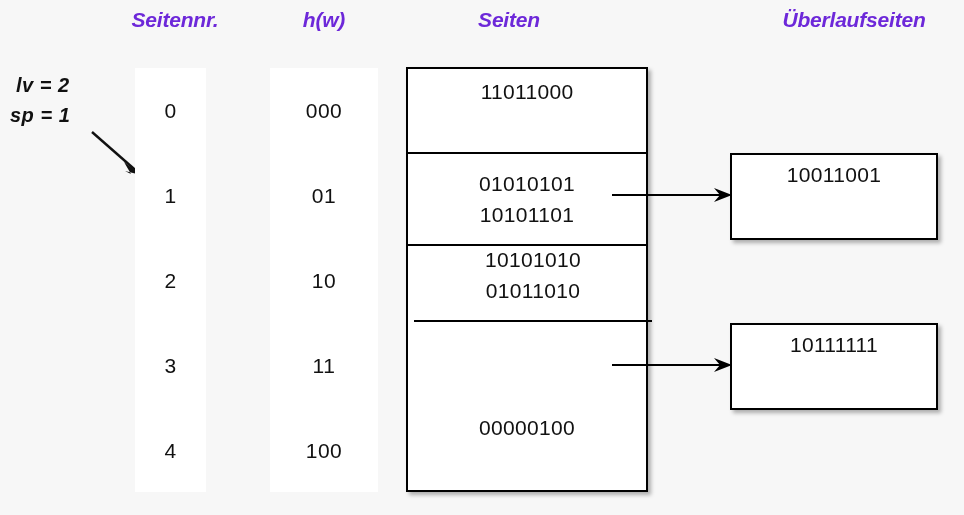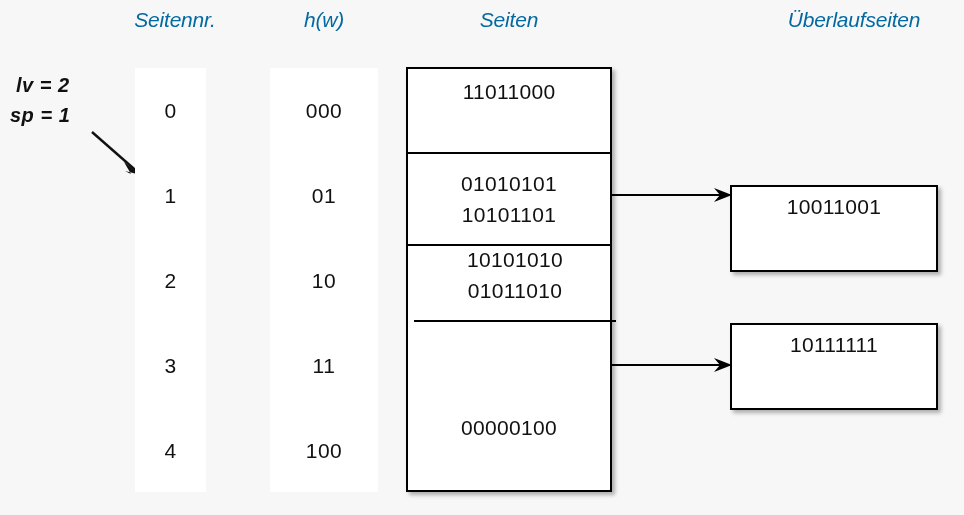--- a/index.html
+++ b/index.html
@@ -16,23 +16,23 @@
   #stage {
     position: relative;
     width: 964px;
     height: 515px;
   }
 
   
   .col-header {
     position: absolute;
     font-style: italic;
-    font-weight: normal;
-    font-size: 21px;
-    color: #0369a1;
+    font-weight: bold;
+    font-size: 21px;
+    color: #6d28d9;
     white-space: nowrap;
     text-align: center;
     letter-spacing: -0.2px;
   }
   #hdr-seitennr { left: 100px; top: 8px; width: 150px; }
   #hdr-hw       { left: 249px; top: 8px; width: 150px; }
   #hdr-seiten   { left: 434px; top: 8px; width: 150px; }
   #hdr-ueber    { left: 759px; top: 8px; width: 190px; }
 
   
@@ -83,21 +83,21 @@
   .strip-cell.r1 { top: 85px; }
   .strip-cell.r2 { top: 170px; }
   .strip-cell.r3 { top: 255px; }
   .strip-cell.r4 { top: 340px; }
 
   
   #pages-table {
     position: absolute;
     left: 406px;
     top: 67px;
-    width: 206px;
+    width: 242px;
     height: 425px;
     background: #ffffff;
     border: 2px solid #000000;
     box-sizing: border-box;
     box-shadow: 3px 3px 4px rgba(0,0,0,0.30);
   }
   .page-cell {
     position: absolute;
     left: 0;
     width: 100%;
@@ -130,21 +130,21 @@
     height: 87px;
     background: #ffffff;
     border: 2px solid #000000;
     box-sizing: border-box;
     box-shadow: 3px 3px 4px rgba(0,0,0,0.30);
     padding-top: 8px;
     display: flex;
     flex-direction: column;
     align-items: center;
   }
-  #overflow-0 { top: 153px; margin-top: 32px; }
+  #overflow-0 { top: 153px; }
   #overflow-1 { top: 323px; }
 
   .overflow-entry {
     font-size: 21px;
     color: #111111;
     letter-spacing: 0.3px;
   }
 
   
   .connector {

